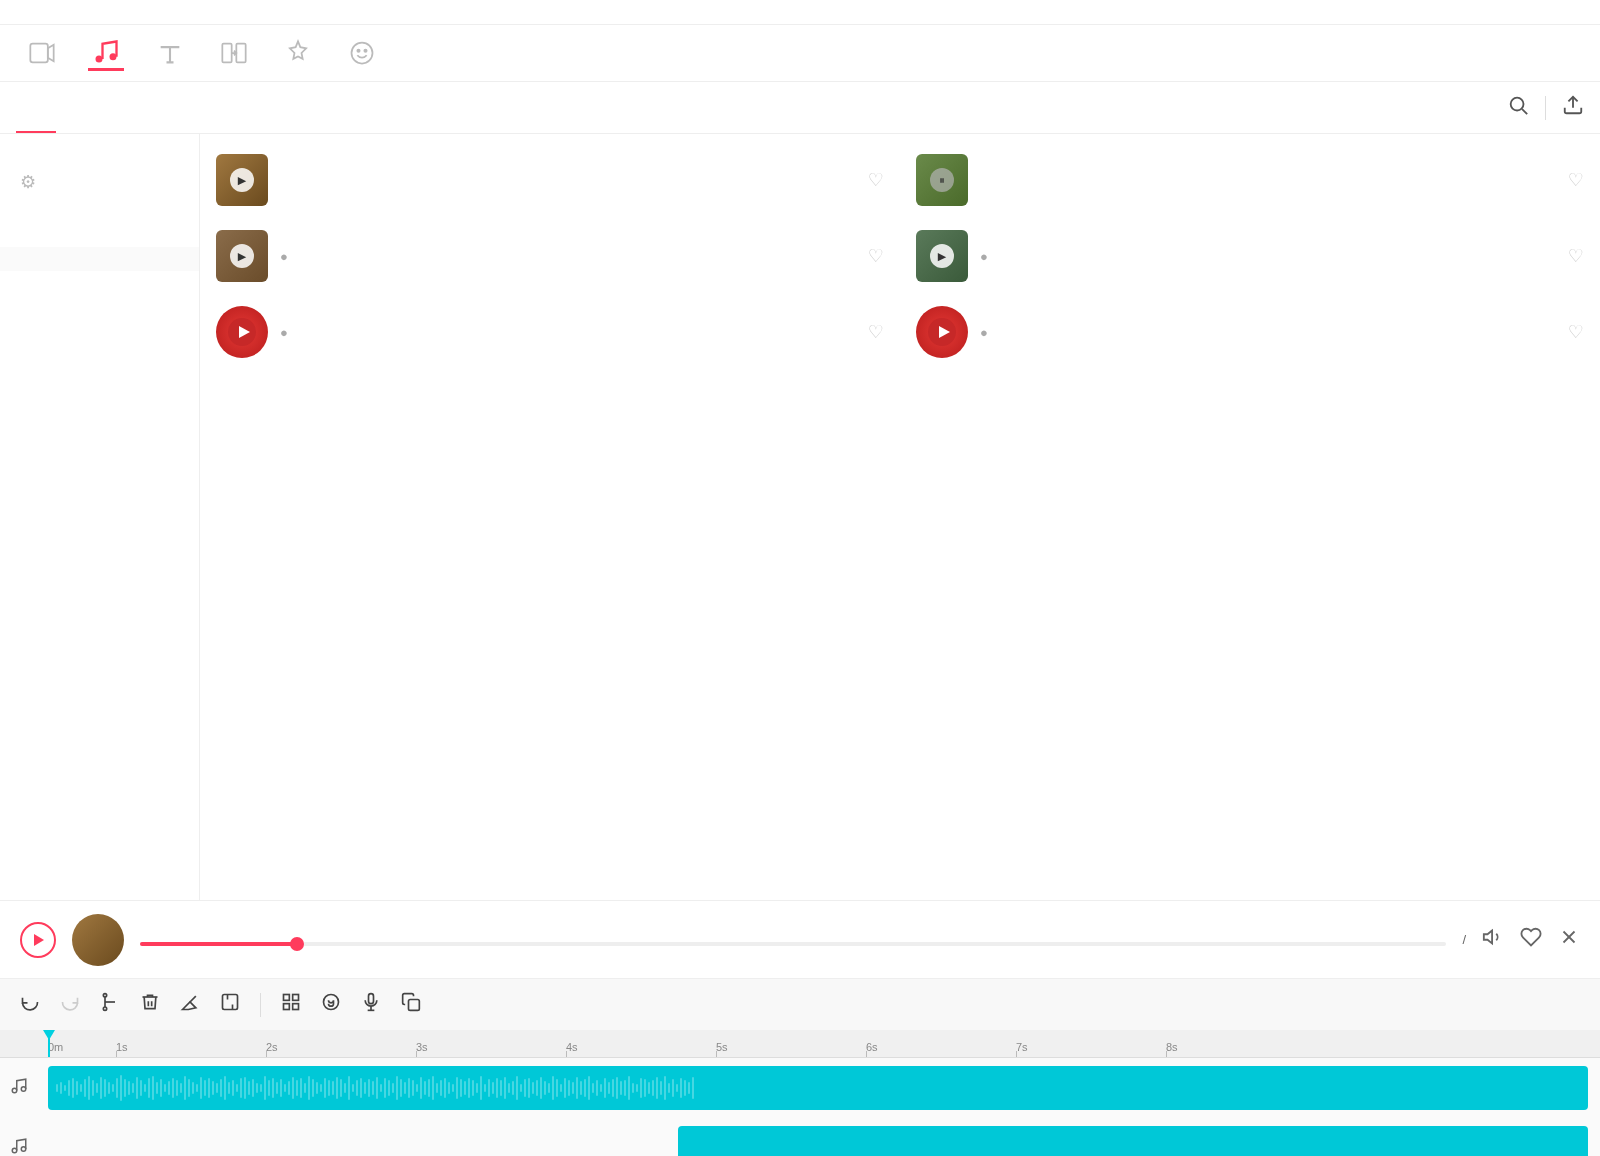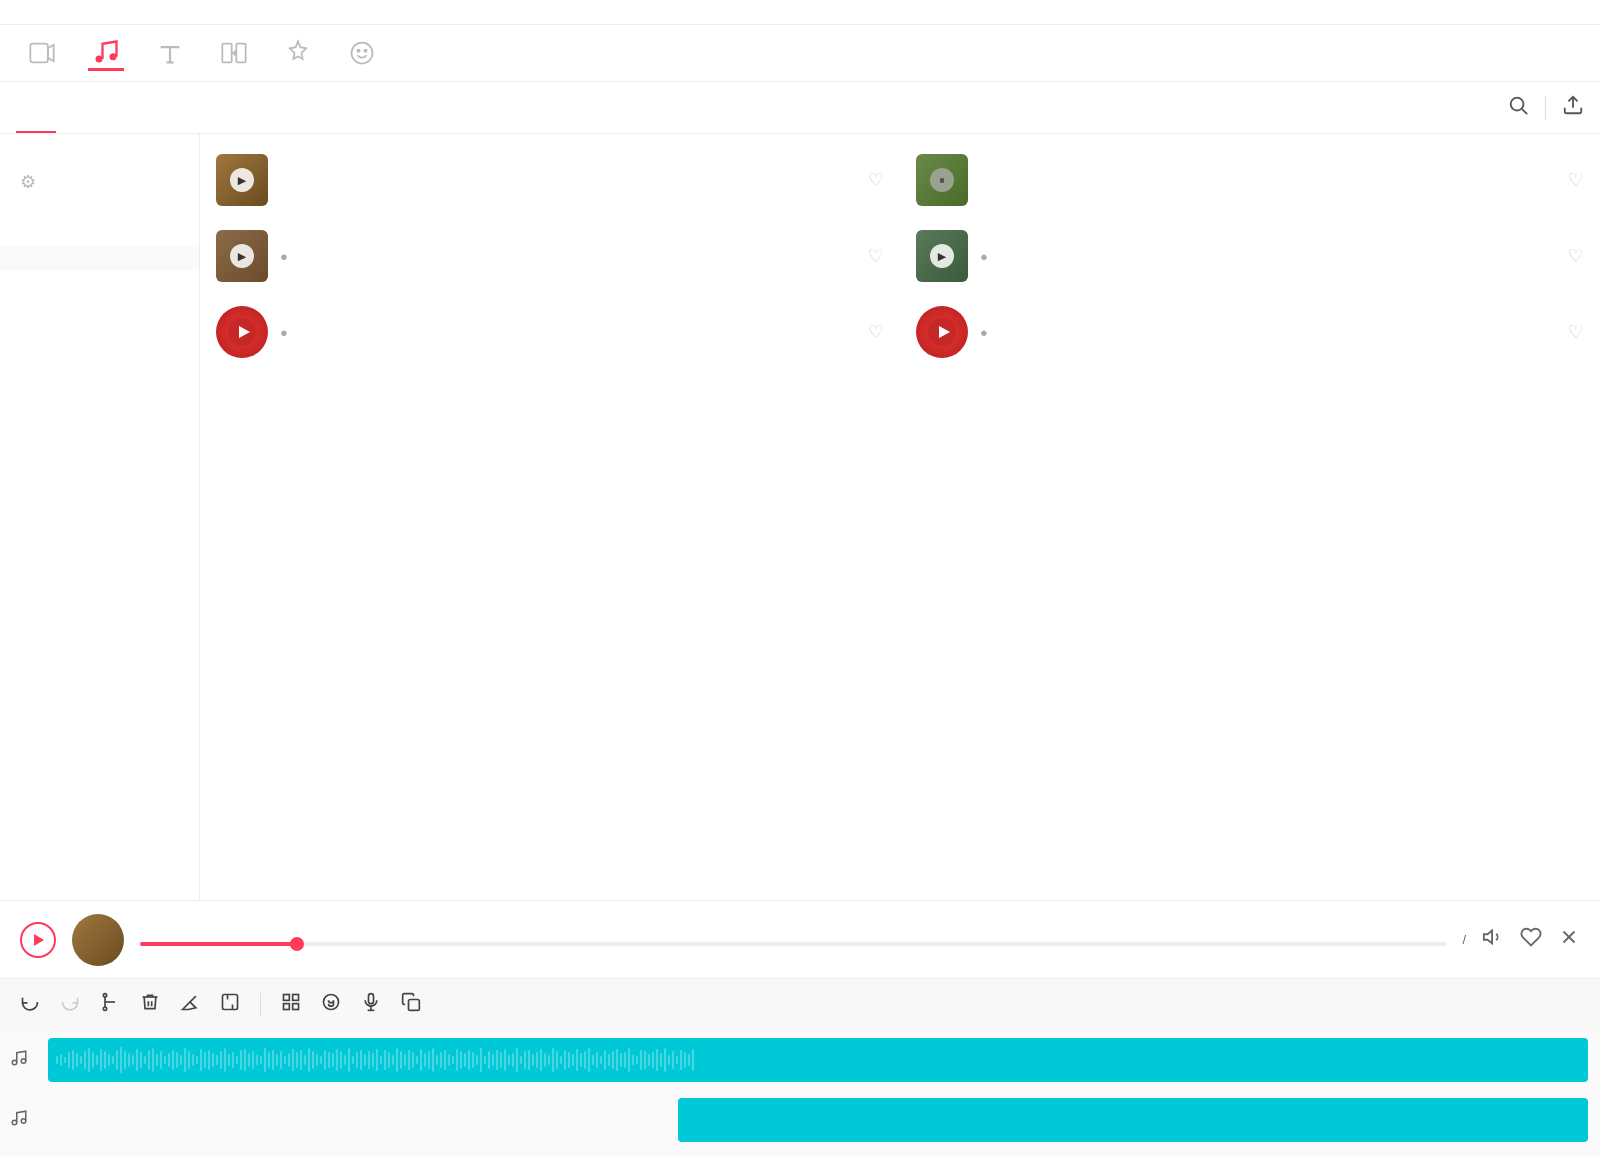--- a/index.html
+++ b/index.html
@@ -612,20 +612,34 @@
     <svg width="20" height="20" viewBox="0 0 24 24" fill="none" stroke="#444" stroke-width="2">
         <rect x="9" y="9" width="13" height="13" rx="2"></rect>
         <path d="M5 15H4a2 2 0 01-2-2V4a2 2 0 012-2h9a2 2 0 012 2v1"></path>
       </svg>
   </span>
   <div class="tl-time"></div>
 </div>
 
 <div class="timeline">
 
+  <div class="timeline-ruler">
+    <div class="ruler-marks">
+      <div class="ruler-mark" style="width:68px;">0m</div>
+      <div class="ruler-mark" style="width:150px;">1s</div>
+      <div class="ruler-mark" style="width:150px;">2s</div>
+      <div class="ruler-mark" style="width:150px;">3s</div>
+      <div class="ruler-mark" style="width:150px;">4s</div>
+      <div class="ruler-mark" style="width:150px;">5s</div>
+      <div class="ruler-mark" style="width:150px;">6s</div>
+      <div class="ruler-mark" style="width:150px;">7s</div>
+      <div class="ruler-mark" style="width:150px;">8s</div>
+    </div>
+    <div class="tl-cursor"></div>
+  </div>
 
   <div class="timeline-tracks">
 
     <div class="tl-track-row" style="position:relative;">
       <span class="tl-track-icon" style="left:-38px;">
         <svg width="18" height="18" viewBox="0 0 24 24" fill="none" stroke="#666" stroke-width="2">
           <path d="M9 18V5l12-2v13"></path>
             <circle cx="6" cy="18" r="3"></circle>
             <circle cx="18" cy="16" r="3"></circle>
         </svg>

